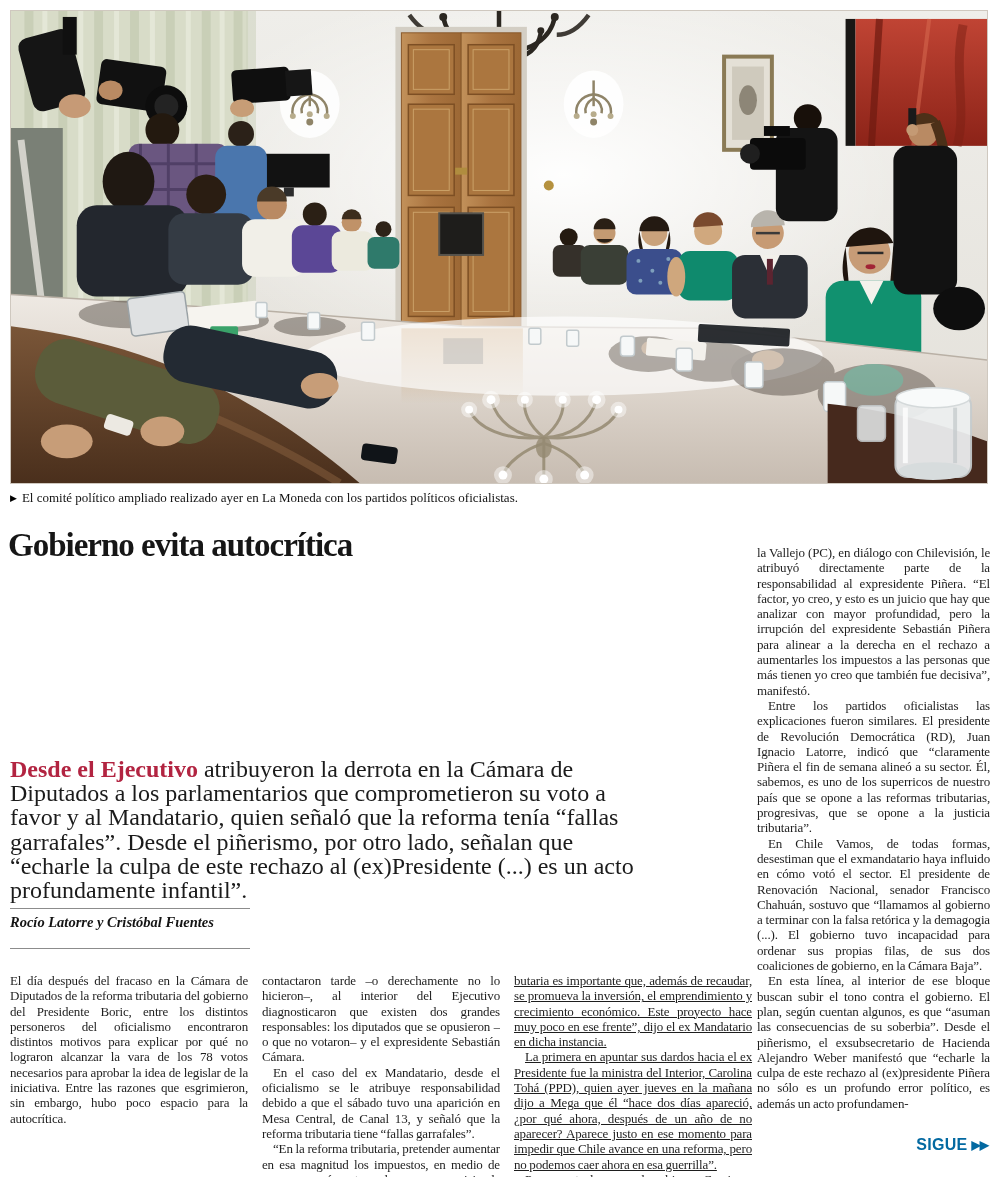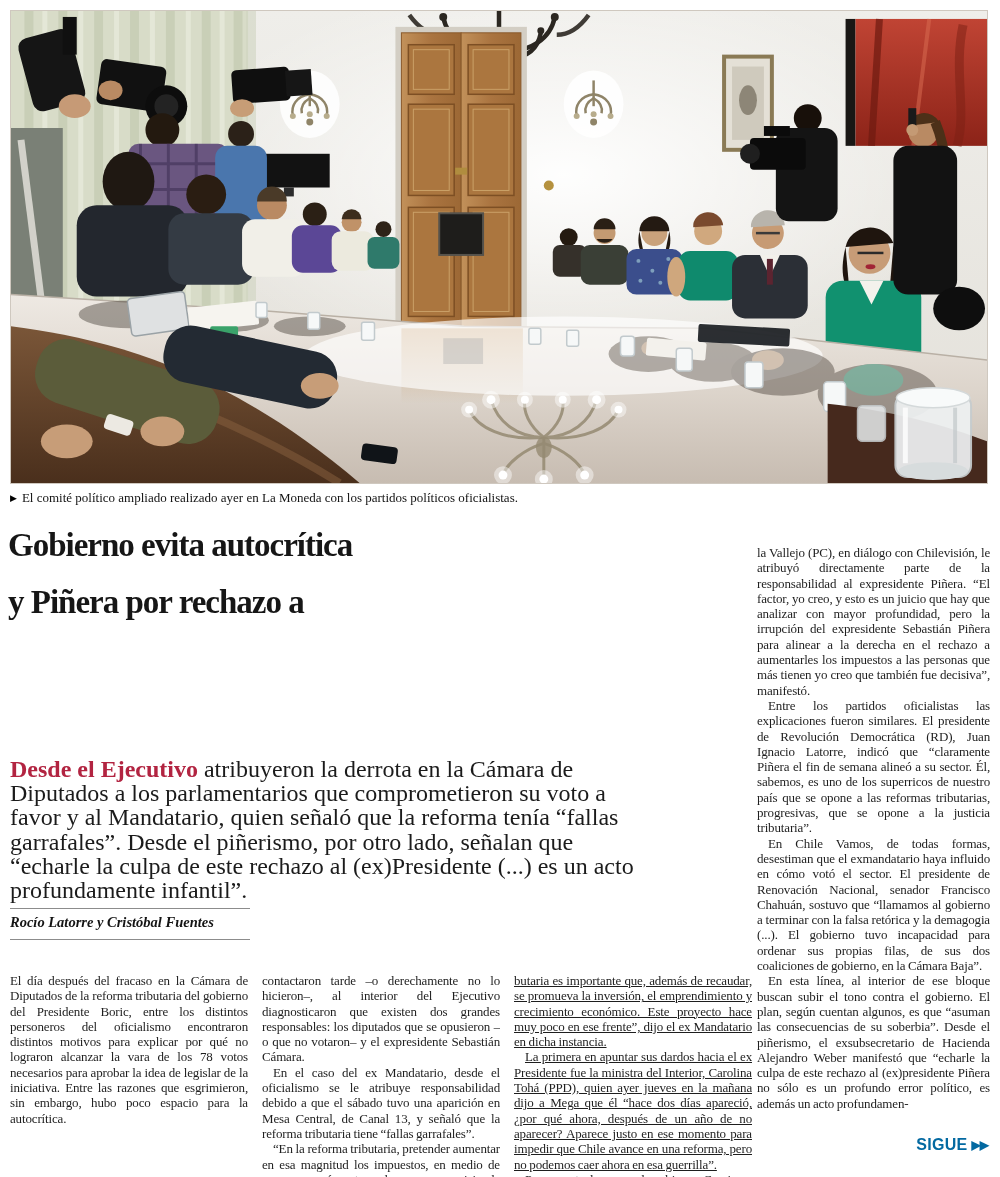--- a/index.html
+++ b/index.html
@@ -25,21 +25,21 @@
   }
   .headline div{white-space:nowrap;}
   .lede{
     position:absolute;left:10px;top:757px;width:632px;
     font-size:24px;line-height:24.2px;color:#1b1b1b;
   }
   .lede .hl{font-weight:700;color:#b22441;}
   .byline-block{
     position:absolute;left:10px;top:908px;width:240px;
     border-top:1.5px solid #8c8c8c;border-bottom:1.5px solid #8c8c8c;
-    padding:5px 0 8px 0;
+    padding:5px 0 17px 0;
     font-size:14.5px;font-weight:700;font-style:italic;color:#141414;
   }
   .col{
     position:absolute;width:238px;top:949px;
     font-size:13px;line-height:15.3px;letter-spacing:-0.15px;word-spacing:-0.5px;
     text-align:justify;color:#1e1e1e;overflow:hidden;height:215px;margin-top:24px;
   }
   .col p{margin:0;}
   .col p.ind{text-indent:11px;}
   #col1{left:10px;} #col2{left:262px;} #col3{left:514px;text-decoration:underline;}
@@ -432,21 +432,20 @@
   </g>
 </svg>
 </div>
 
 <div class="caption">
   <span class="arr">▶</span><span>El comité político ampliado realizado ayer en La Moneda con los partidos políticos oficialistas.</span>
 </div>
 
 <h1 class="headline" style="margin:0;">
   <div>Gobierno evita autocrítica</div>
-  <div>y Piñera por rechazo a</div>
 </h1>
 
 <div class="lede">
   <span class="hl">Desde el Ejecutivo</span><span> atribuyeron la derrota en la Cámara de Diputados a los parlamentarios que comprometieron su voto a favor y al Mandatario, quien señaló que la reforma tenía “fallas garrafales”. Desde el piñerismo, por otro lado, señalan que “echarle la culpa de este rechazo al (ex)Presidente (...) es un acto profundamente infantil”.</span>
 </div>
 
 <div class="byline-block">
   <span>Rocío Latorre y Cristóbal Fuentes</span>
 </div>
 

